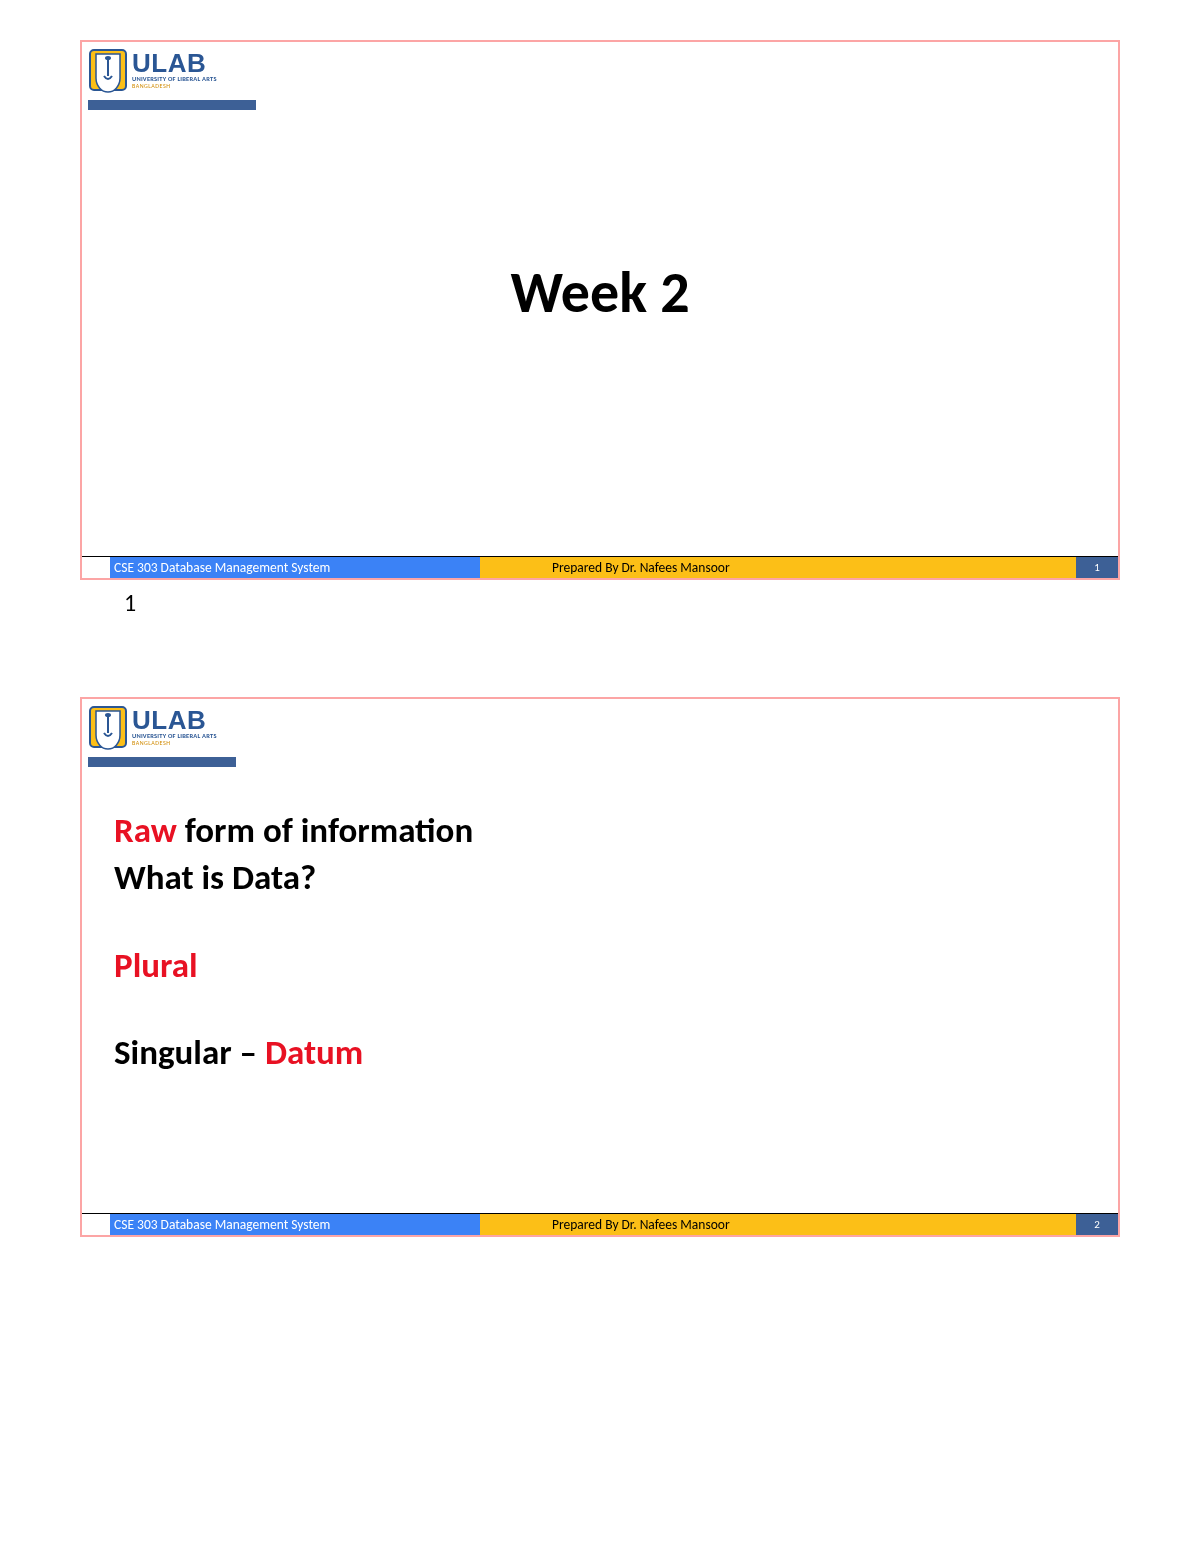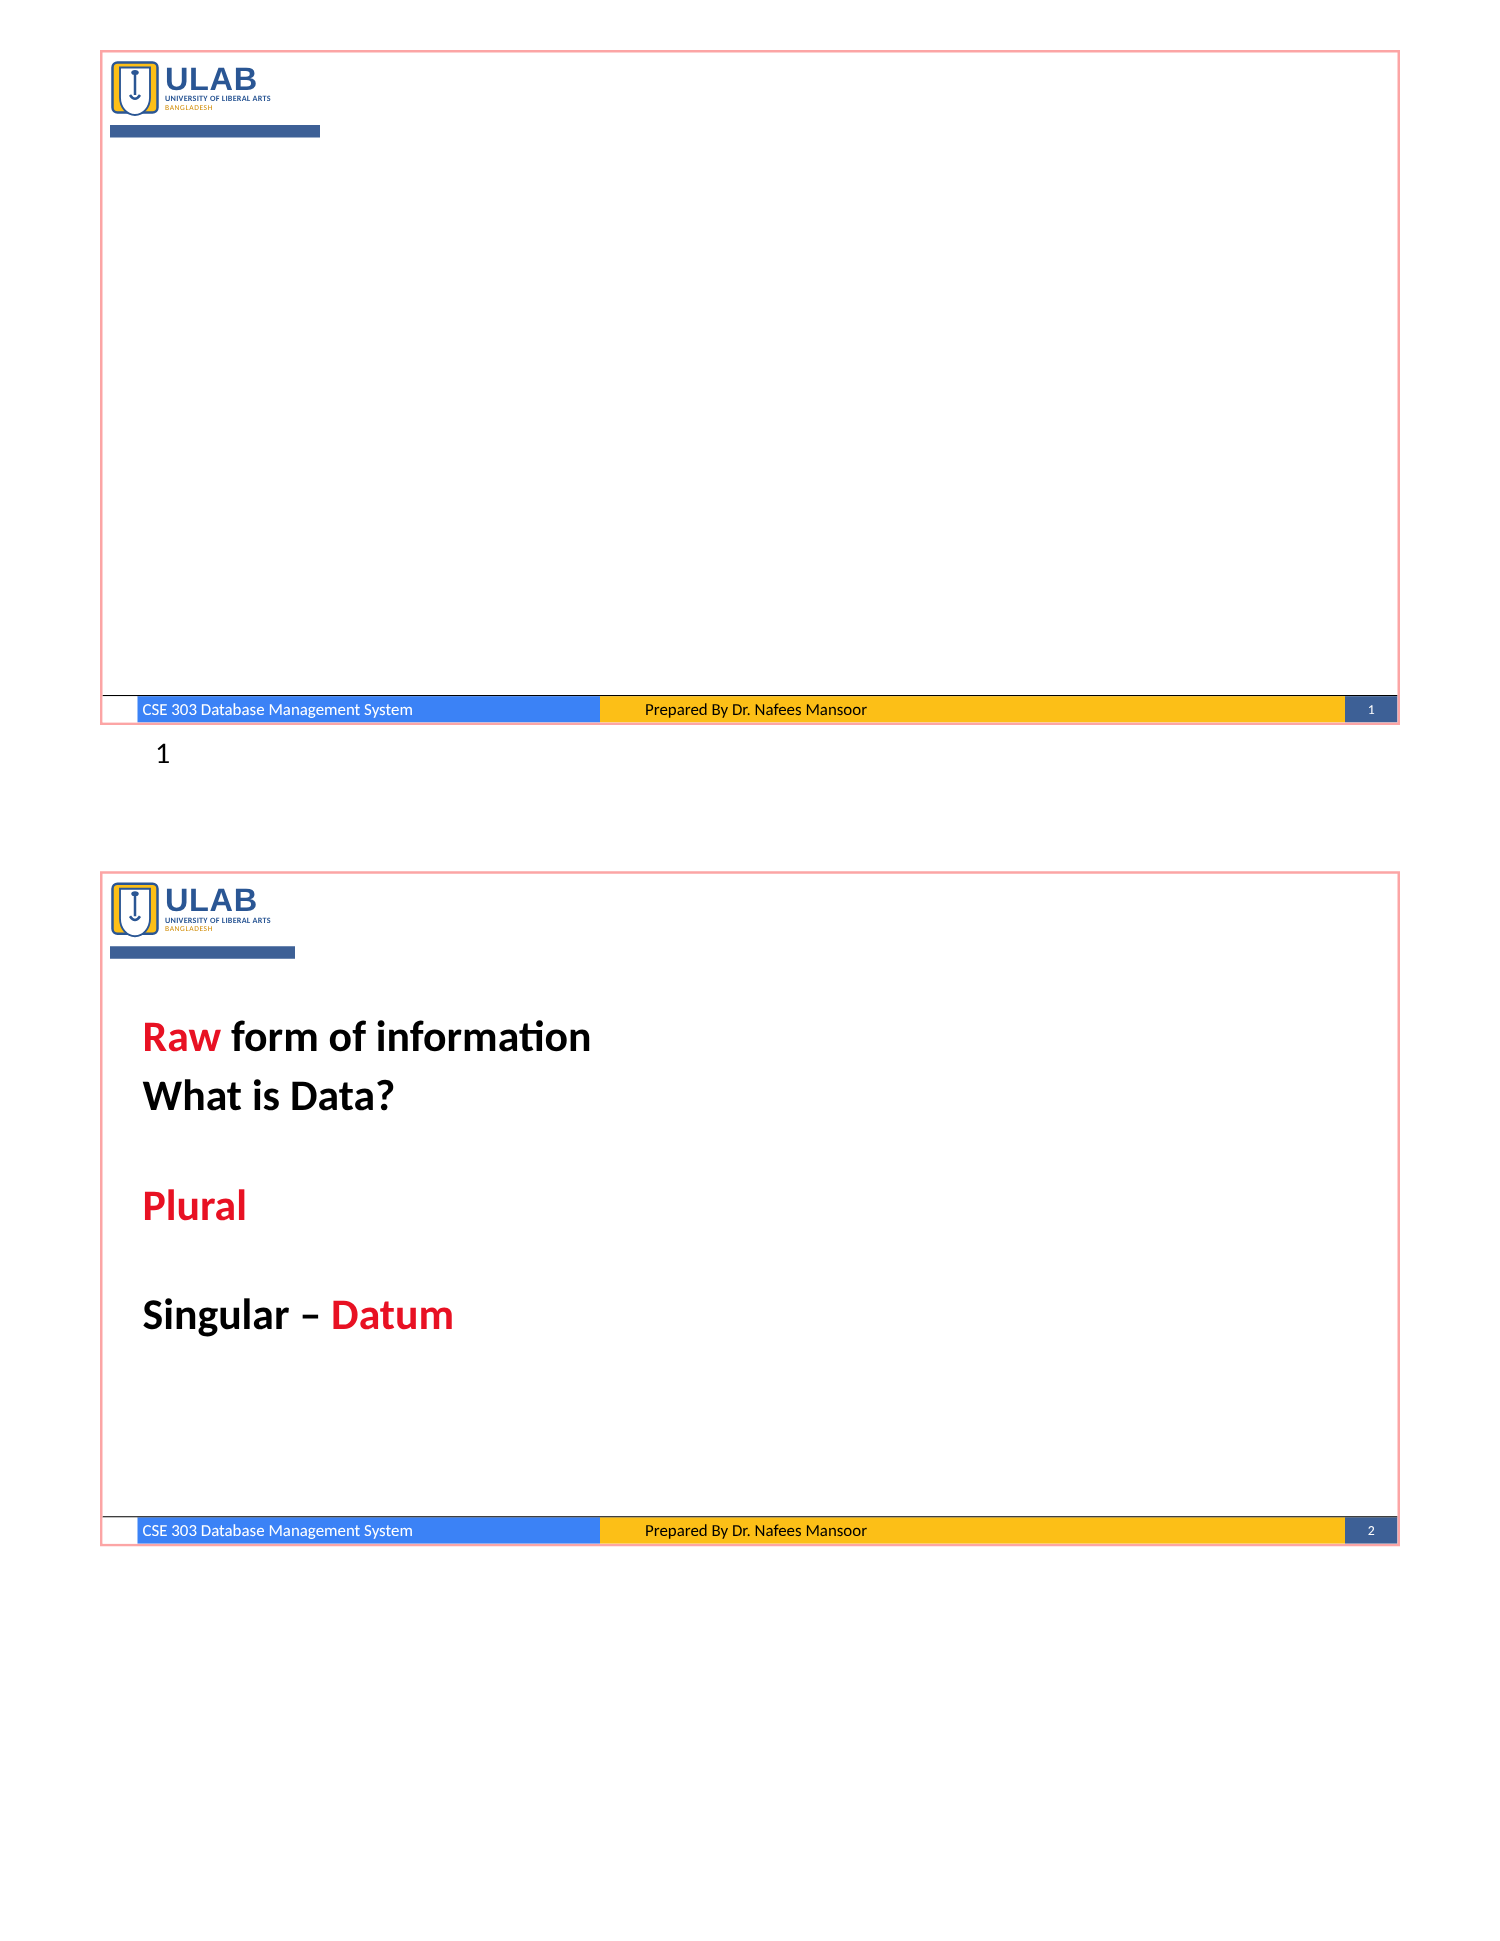--- a/index.html
+++ b/index.html
@@ -95,21 +95,21 @@
     align-items: center;
     padding-left: 4px;
     color: #fff;
   }
   .footer .prep {
     flex: 1;
     background: #fcbf17;
     color: #000;
     display: flex;
     align-items: center;
-    padding-left: 36px;
+    padding-left: 72px;
     position: relative;
   }
   .footer .pg {
     width: 42px;
     background: #3d6096;
     color: #fff;
     display: flex;
     align-items: center;
     justify-content: center;
     font-size: 11px;
@@ -191,20 +191,21 @@
       <ellipse cx="20" cy="10" rx="3" ry="2" fill="#2a5694"></ellipse>
     </svg>
     <div class="logo-text-stack">
       <div class="logo-name">ULAB</div>
       <div class="logo-sub">UNIVERSITY OF LIBERAL ARTS</div>
       <div class="logo-bd">BANGLADESH</div>
     </div>
   </div>
   <div class="logo-underline"></div>
 
+  <div class="s1-title">Week 2</div>
 
   <div class="footer">
     <div class="spacer-l"></div>
     <div class="course">CSE 303 Database Management System</div>
     <div class="prep">Prepared By Dr. Nafees Mansoor</div>
     <div class="pg">1</div>
   </div>
 </div>
 <div class="handout-num">1</div>
 

